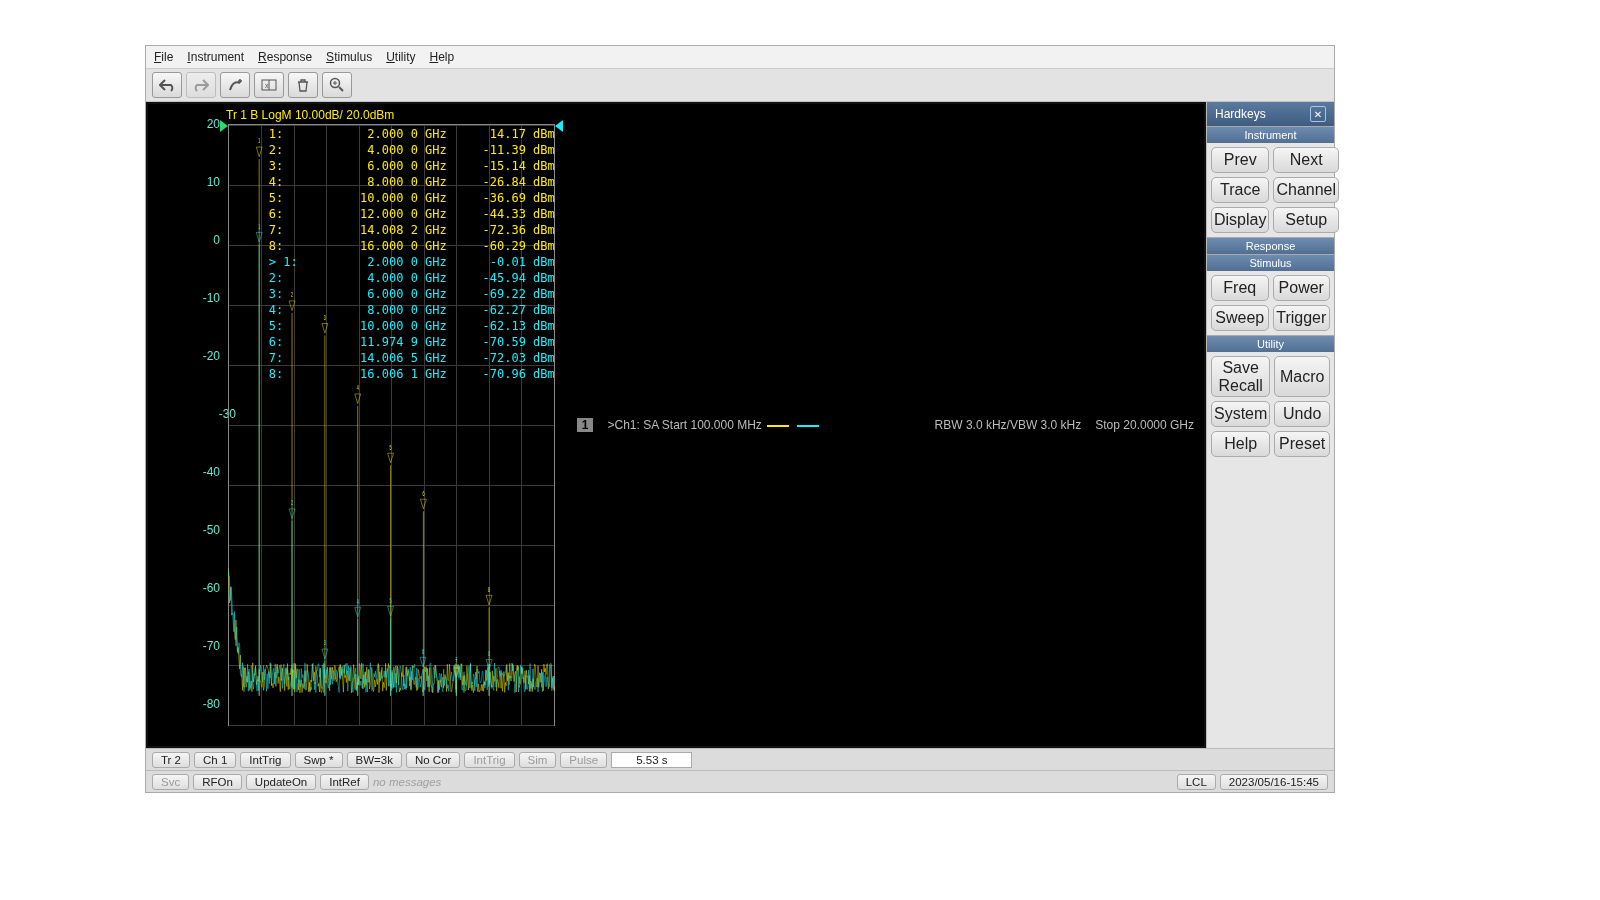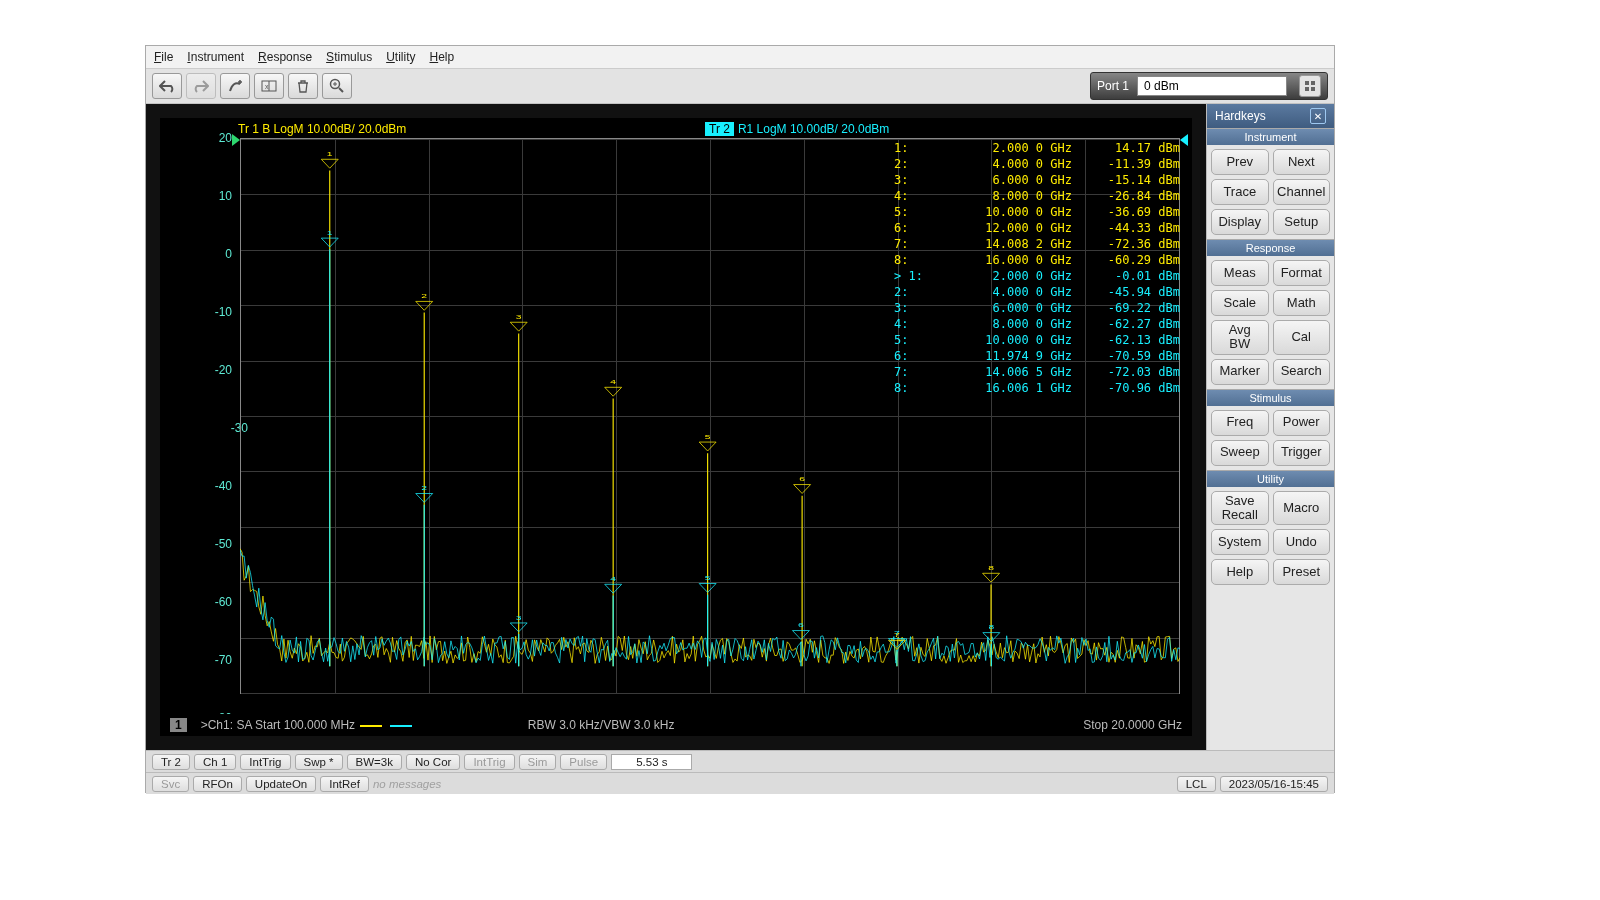--- a/index.html
+++ b/index.html
@@ -71,22 +71,22 @@
     margin-left:4px;
   }
   
   .main {
     display:flex;
     height:calc(100% - 26px - 30px - 22px - 22px);
   }
   .plot-wrap {
     flex:1;
     background:#111;
-    display:flex; flex-direction:column;
-    padding:14px;
+    display:flex; 
+    padding:2px;
   }
   .plot-canvas {
     position:relative;
     flex:1;
     background:var(--plot-bg);
     overflow:hidden;
   }
   
   .trace-title {
     position:absolute; top:4px;
@@ -166,21 +166,21 @@
     border-top:1px solid #aaa;
   }
   .hk-grid {
     display:grid; grid-template-columns:1fr 1fr;
     gap:4px; padding:4px;
   }
   .hk-btn {
     background:linear-gradient(#f5f5f5,#d9d9d9);
     border:1px solid var(--btn-border);
     border-radius:5px;
-    font-size:13px;
+    font-size:16px;
     min-height:26px;
     display:flex; align-items:center; justify-content:center;
     text-align:center;
     padding:2px 2px;
     line-height:1.1;
   }
   
   .status1,.status2 {
     display:flex; align-items:center;
     gap:4px;
@@ -261,32 +261,20 @@
       </div>
     <div class="tb-btn">
         <svg width="16" height="16" viewBox="0 0 16 16">
           <circle cx="6" cy="6" r="4.5" fill="none" stroke="#555" stroke-width="1.5"></circle>
           <line x1="10" y1="10" x2="14" y2="14" stroke="#555" stroke-width="2"></line>
           <line x1="4" y1="6" x2="8" y2="6" stroke="#555"></line>
           <line x1="6" y1="4" x2="6" y2="8" stroke="#555"></line>
         </svg>
       </div>
     <div class="tb-spacer"></div>
-    <div class="port-pill">
-      <span>Port 1</span>
-      <input class="port-input" value="0 dBm" style="">
-      <span class="port-extra">
-          <svg width="12" height="12" viewBox="0 0 12 12">
-            <rect x="1" y="1" width="4" height="4" fill="#666"></rect>
-            <rect x="7" y="1" width="4" height="4" fill="#666"></rect>
-            <rect x="1" y="7" width="4" height="4" fill="#666"></rect>
-            <rect x="7" y="7" width="4" height="4" fill="#666"></rect>
-          </svg>
-        </span>
-    </div>
   </div>
 
   <div class="main">
     <div class="plot-wrap">
       <div class="plot-canvas">
 
         <div class="edge-tri" style="left:72px; top:16px; border-left:8px solid #2dd86f;"></div>
         <div class="edge-tri" style="right:4px; top:16px; border-right:8px solid var(--cyan);"></div>
 
         <div class="trace-title yellow">Tr 1  B LogM 10.00dB/ 20.0dBm</div>
@@ -489,30 +477,20 @@
           <div class="hk-section-title">Instrument</div>
           <div class="hk-grid">
             <div class="hk-btn">Prev</div>
             <div class="hk-btn">Next</div>
             <div class="hk-btn">Trace</div>
             <div class="hk-btn">Channel</div>
             <div class="hk-btn">Display</div>
             <div class="hk-btn">Setup</div>
           </div>
           <div class="hk-section-title">Response</div>
-          <div class="hk-grid">
-            <div class="hk-btn">Meas</div>
-            <div class="hk-btn">Format</div>
-            <div class="hk-btn">Scale</div>
-            <div class="hk-btn">Math</div>
-            <div class="hk-btn">Avg <br>BW</div>
-            <div class="hk-btn">Cal</div>
-            <div class="hk-btn">Marker</div>
-            <div class="hk-btn">Search</div>
-          </div>
           <div class="hk-section-title">Stimulus</div>
           <div class="hk-grid">
             <div class="hk-btn">Freq</div>
             <div class="hk-btn">Power</div>
             <div class="hk-btn">Sweep</div>
             <div class="hk-btn">Trigger</div>
           </div>
           <div class="hk-section-title">Utility</div>
           <div class="hk-grid">
             <div class="hk-btn">Save <br>Recall</div>

